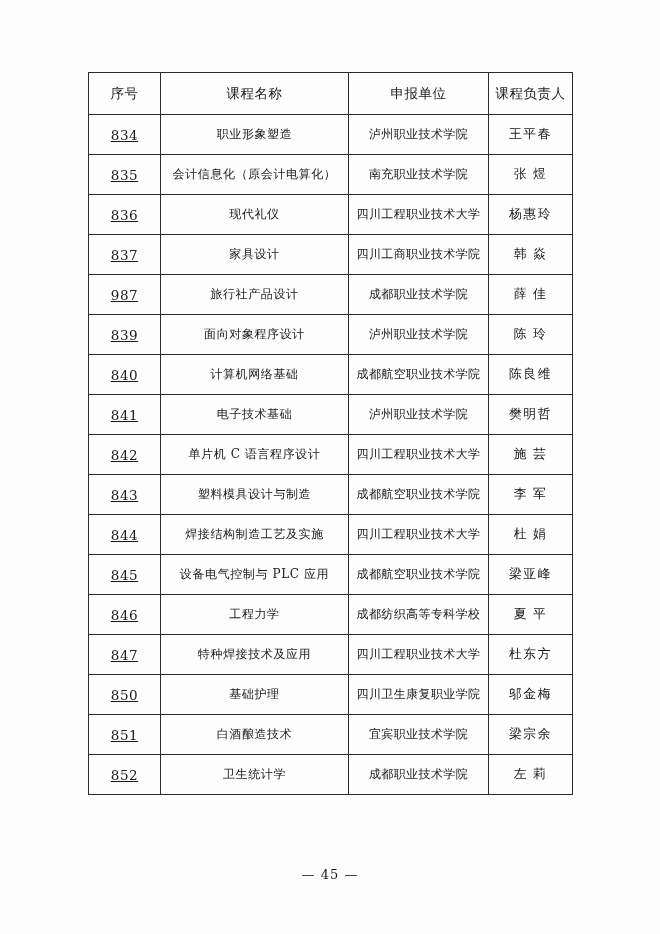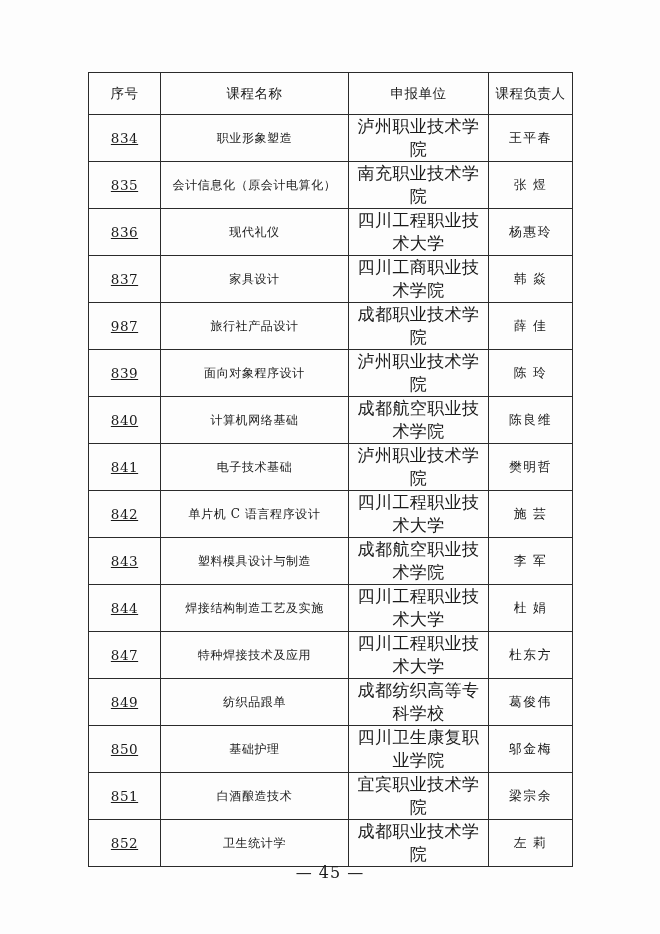--- a/index.html
+++ b/index.html
@@ -51,36 +51,36 @@
     font-size: 13.5px;
     font-family: "DejaVu Serif", "Liberation Serif", serif;
     letter-spacing: 0.5px;
     text-decoration: underline;
   }
   td.col-name {
     font-size: 12px;
     letter-spacing: 0.6px;
   }
   td.col-unit {
-    font-size: 17px;
+    font-size: 12px;
     letter-spacing: 0.4px;
     margin-left: 12px;
   }
   td.col-owner {
     font-size: 12.8px;
     letter-spacing: 1.6px;
     font-family: Liberation Serif, serif;
   }
   .page-footer {
     position: absolute;
     left: 0;
     right: 0;
     bottom: 52px;
     text-align: center;
-    font-size: 16px;
+    font-size: 13px;
     color: #1a1a1a;
     letter-spacing: 1px;
   }
 </style>
 </head>
 <body>
 
 <div class="page">
 
   <table class="course-table">
@@ -159,30 +159,36 @@
         <td class="col-unit">成都航空职业技术学院</td>
         <td class="col-owner">李 军</td>
       </tr>
       <tr>
         <td class="col-no">844</td>
         <td class="col-name">焊接结构制造工艺及实施</td>
         <td class="col-unit">四川工程职业技术大学</td>
         <td class="col-owner">杜 娟</td>
       </tr>
       <tr>
+        <td class="col-no">845</td>
+        <td class="col-name">设备电气控制与 PLC 应用</td>
+        <td class="col-unit">成都航空职业技术学院</td>
+        <td class="col-owner">梁亚峰</td>
+      </tr>
+      <tr>
+        <td class="col-no">846</td>
+        <td class="col-name">工程力学</td>
+        <td class="col-unit">成都纺织高等专科学校</td>
+        <td class="col-owner">夏 平</td>
+      </tr>
+      <tr>
         <td class="col-no">847</td>
         <td class="col-name">特种焊接技术及应用</td>
         <td class="col-unit">四川工程职业技术大学</td>
         <td class="col-owner">杜东方</td>
-      </tr>
-      <tr>
-        <td class="col-no">849</td>
-        <td class="col-name">纺织品跟单</td>
-        <td class="col-unit">成都纺织高等专科学校</td>
-        <td class="col-owner">葛俊伟</td>
       </tr>
       <tr>
         <td class="col-no">850</td>
         <td class="col-name">基础护理</td>
         <td class="col-unit">四川卫生康复职业学院</td>
         <td class="col-owner">邬金梅</td>
       </tr>
       <tr>
         <td class="col-no">851</td>
         <td class="col-name">白酒酿造技术</td>

